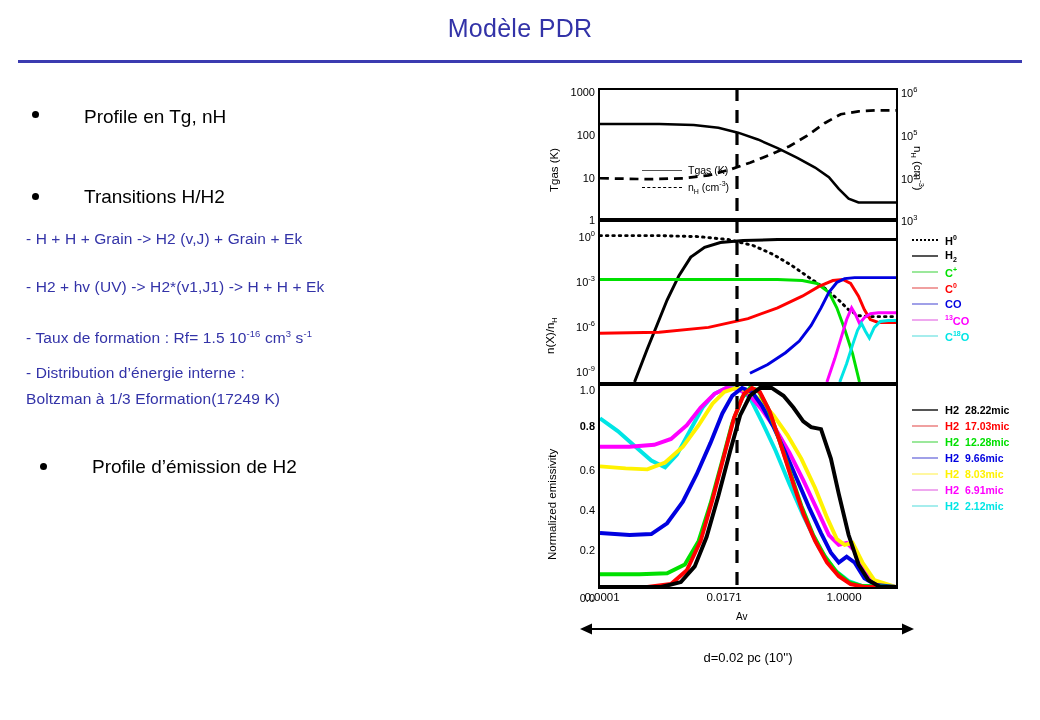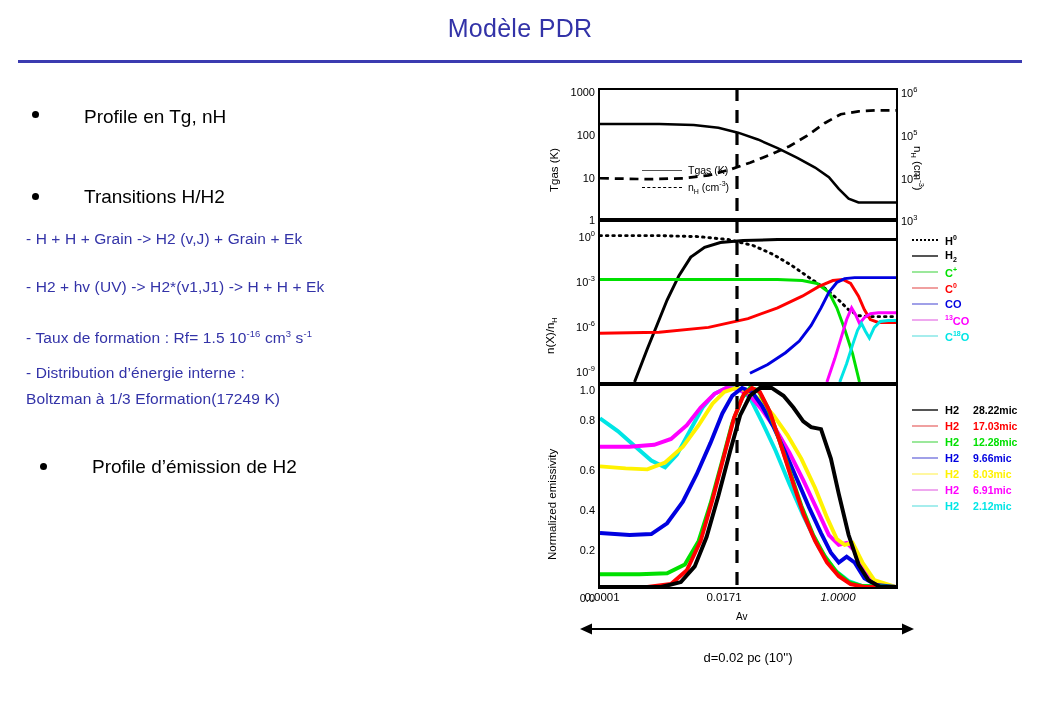--- a/index.html
+++ b/index.html
@@ -158,21 +158,21 @@
   #legend-bottom { top: 318px; }
   .sl-row {
     display: flex;
     align-items: center;
     height: 16px;
   }
   .sl-swatch { width: 26px; height: 0; margin-right: 7px; flex: 0 0 auto; }
   .sl-label { font-weight: bold; font-size: 11px; }
   .sl-label sup { font-size: 7px; vertical-align: super; }
   .sl-label sub { font-size: 7px; vertical-align: sub; }
-  .sl-val { font-weight: bold; font-size: 10.5px; margin-left: 14px; }
+  .sl-val { font-weight: bold; font-size: 10.5px; margin-left: 6px; }
 
   
   #caption-arrow {
     position: absolute;
     left: 56px; top: 538px;
     width: 334px; height: 14px;
   }
   #caption-text {
     position: absolute;
     left: 74px; top: 566px;
@@ -293,29 +293,29 @@
 
           <path fill="none" stroke="#00E000" stroke-width="4" d="M0,192 L40,192 L68,191 L86,182 L100,158 L112,120 L124,76 L134,38 L144,12 L152,2 L160,4 L170,22 L180,50 L192,86 L204,122 L216,152 L228,174 L240,190 L252,200 L266,204 L300,205"></path>
 
           <path fill="none" stroke="#FF0000" stroke-width="4" d="M0,205 L48,205 L72,202 L88,188 L102,158 L114,116 L126,70 L136,32 L146,8 L154,2 L162,6 L172,26 L182,56 L194,94 L206,130 L218,158 L230,180 L242,194 L254,202 L268,205 L300,205"></path>
 
           <path fill="none" stroke="#000000" stroke-width="4" d="M0,205 L62,205 L82,200 L96,184 L108,154 L120,112 L132,66 L142,30 L152,10 L162,2 L174,2 L186,10 L196,22 L206,36 L214,42 L224,44 L234,74 L242,110 L252,152 L262,182 L272,198 L284,205 L300,205"></path>
         </svg>
       </div>
 
       <div class="ytick" style="top:4px;margin-left:16px;">1.0</div>
-      <div class="ytick" style="top:34px;">0.8</div>
+      <div class="ytick" style="top:40px;font-weight:bold;">0.8</div>
       <div class="ytick" style="top:84px;">0.6</div>
       <div class="ytick" style="top:124px;">0.4</div>
       <div class="ytick" style="top:164px;">0.2</div>
       <div class="ytick" style="top:212px;">0.0</div>
 
       <div class="xtick" style="left:2px;">0.0001</div>
       <div class="xtick" style="left:124px;">0.0171</div>
-      <div class="xtick" style="left:238px;font-style:italic;">1.0000</div>
+      <div class="xtick" style="left:244px;">1.0000</div>
     </div>
 
     <svg style="position:absolute;left:74px;top:4px;width:300px;height:501px;pointer-events:none;" viewBox="0 0 300 501" preserveAspectRatio="none">
       <line x1="139" y1="0" x2="139" y2="501" stroke="#000" stroke-width="3.2" stroke-dasharray="13,9"></line>
     </svg>
 
     <div class="axis-title vert" style="left:24px;top:108px;">Tgas (K)</div>
     <div class="axis-title vert" style="left:20px;top:270px;">n(X)/n<sub>H</sub></div>
     <div class="axis-title vert" style="left:22px;top:476px;">Normalized emissivity</div>
     <div class="axis-title" style="left:402px;top:62px;transform-origin:0 0;transform:rotate(90deg);">n<sub>H</sub> (cm<sup>-3</sup>)</div>

